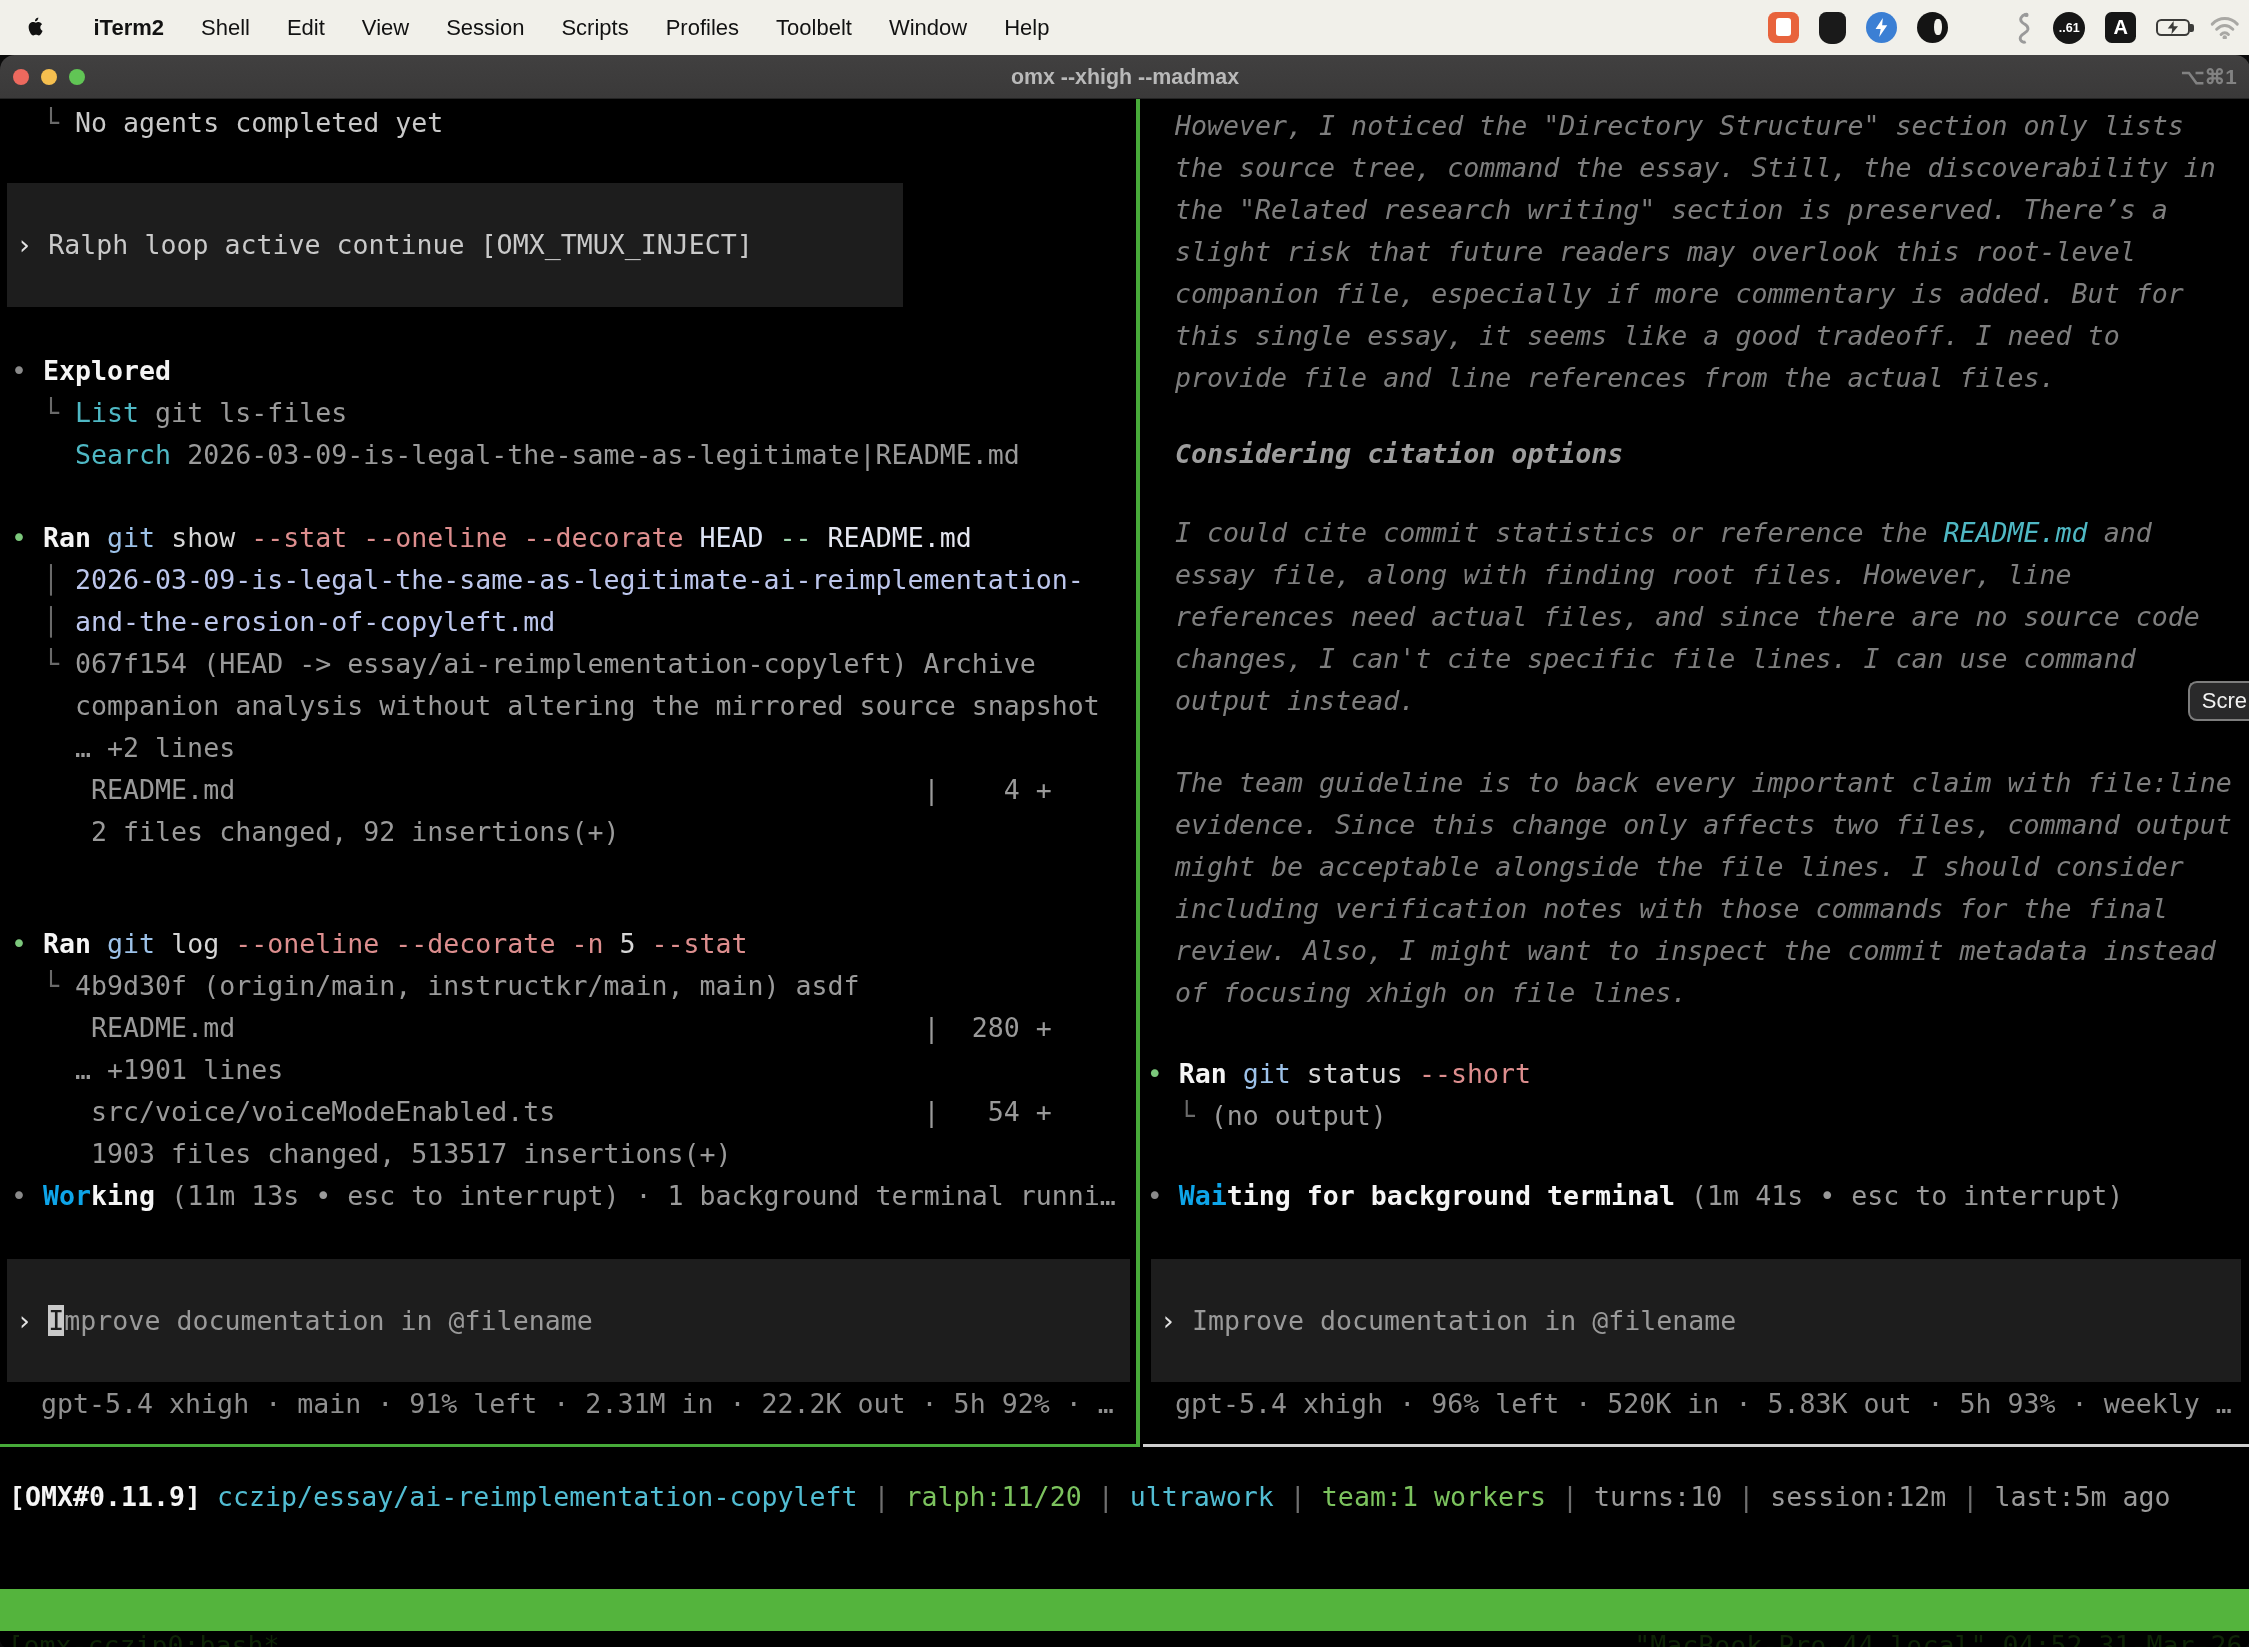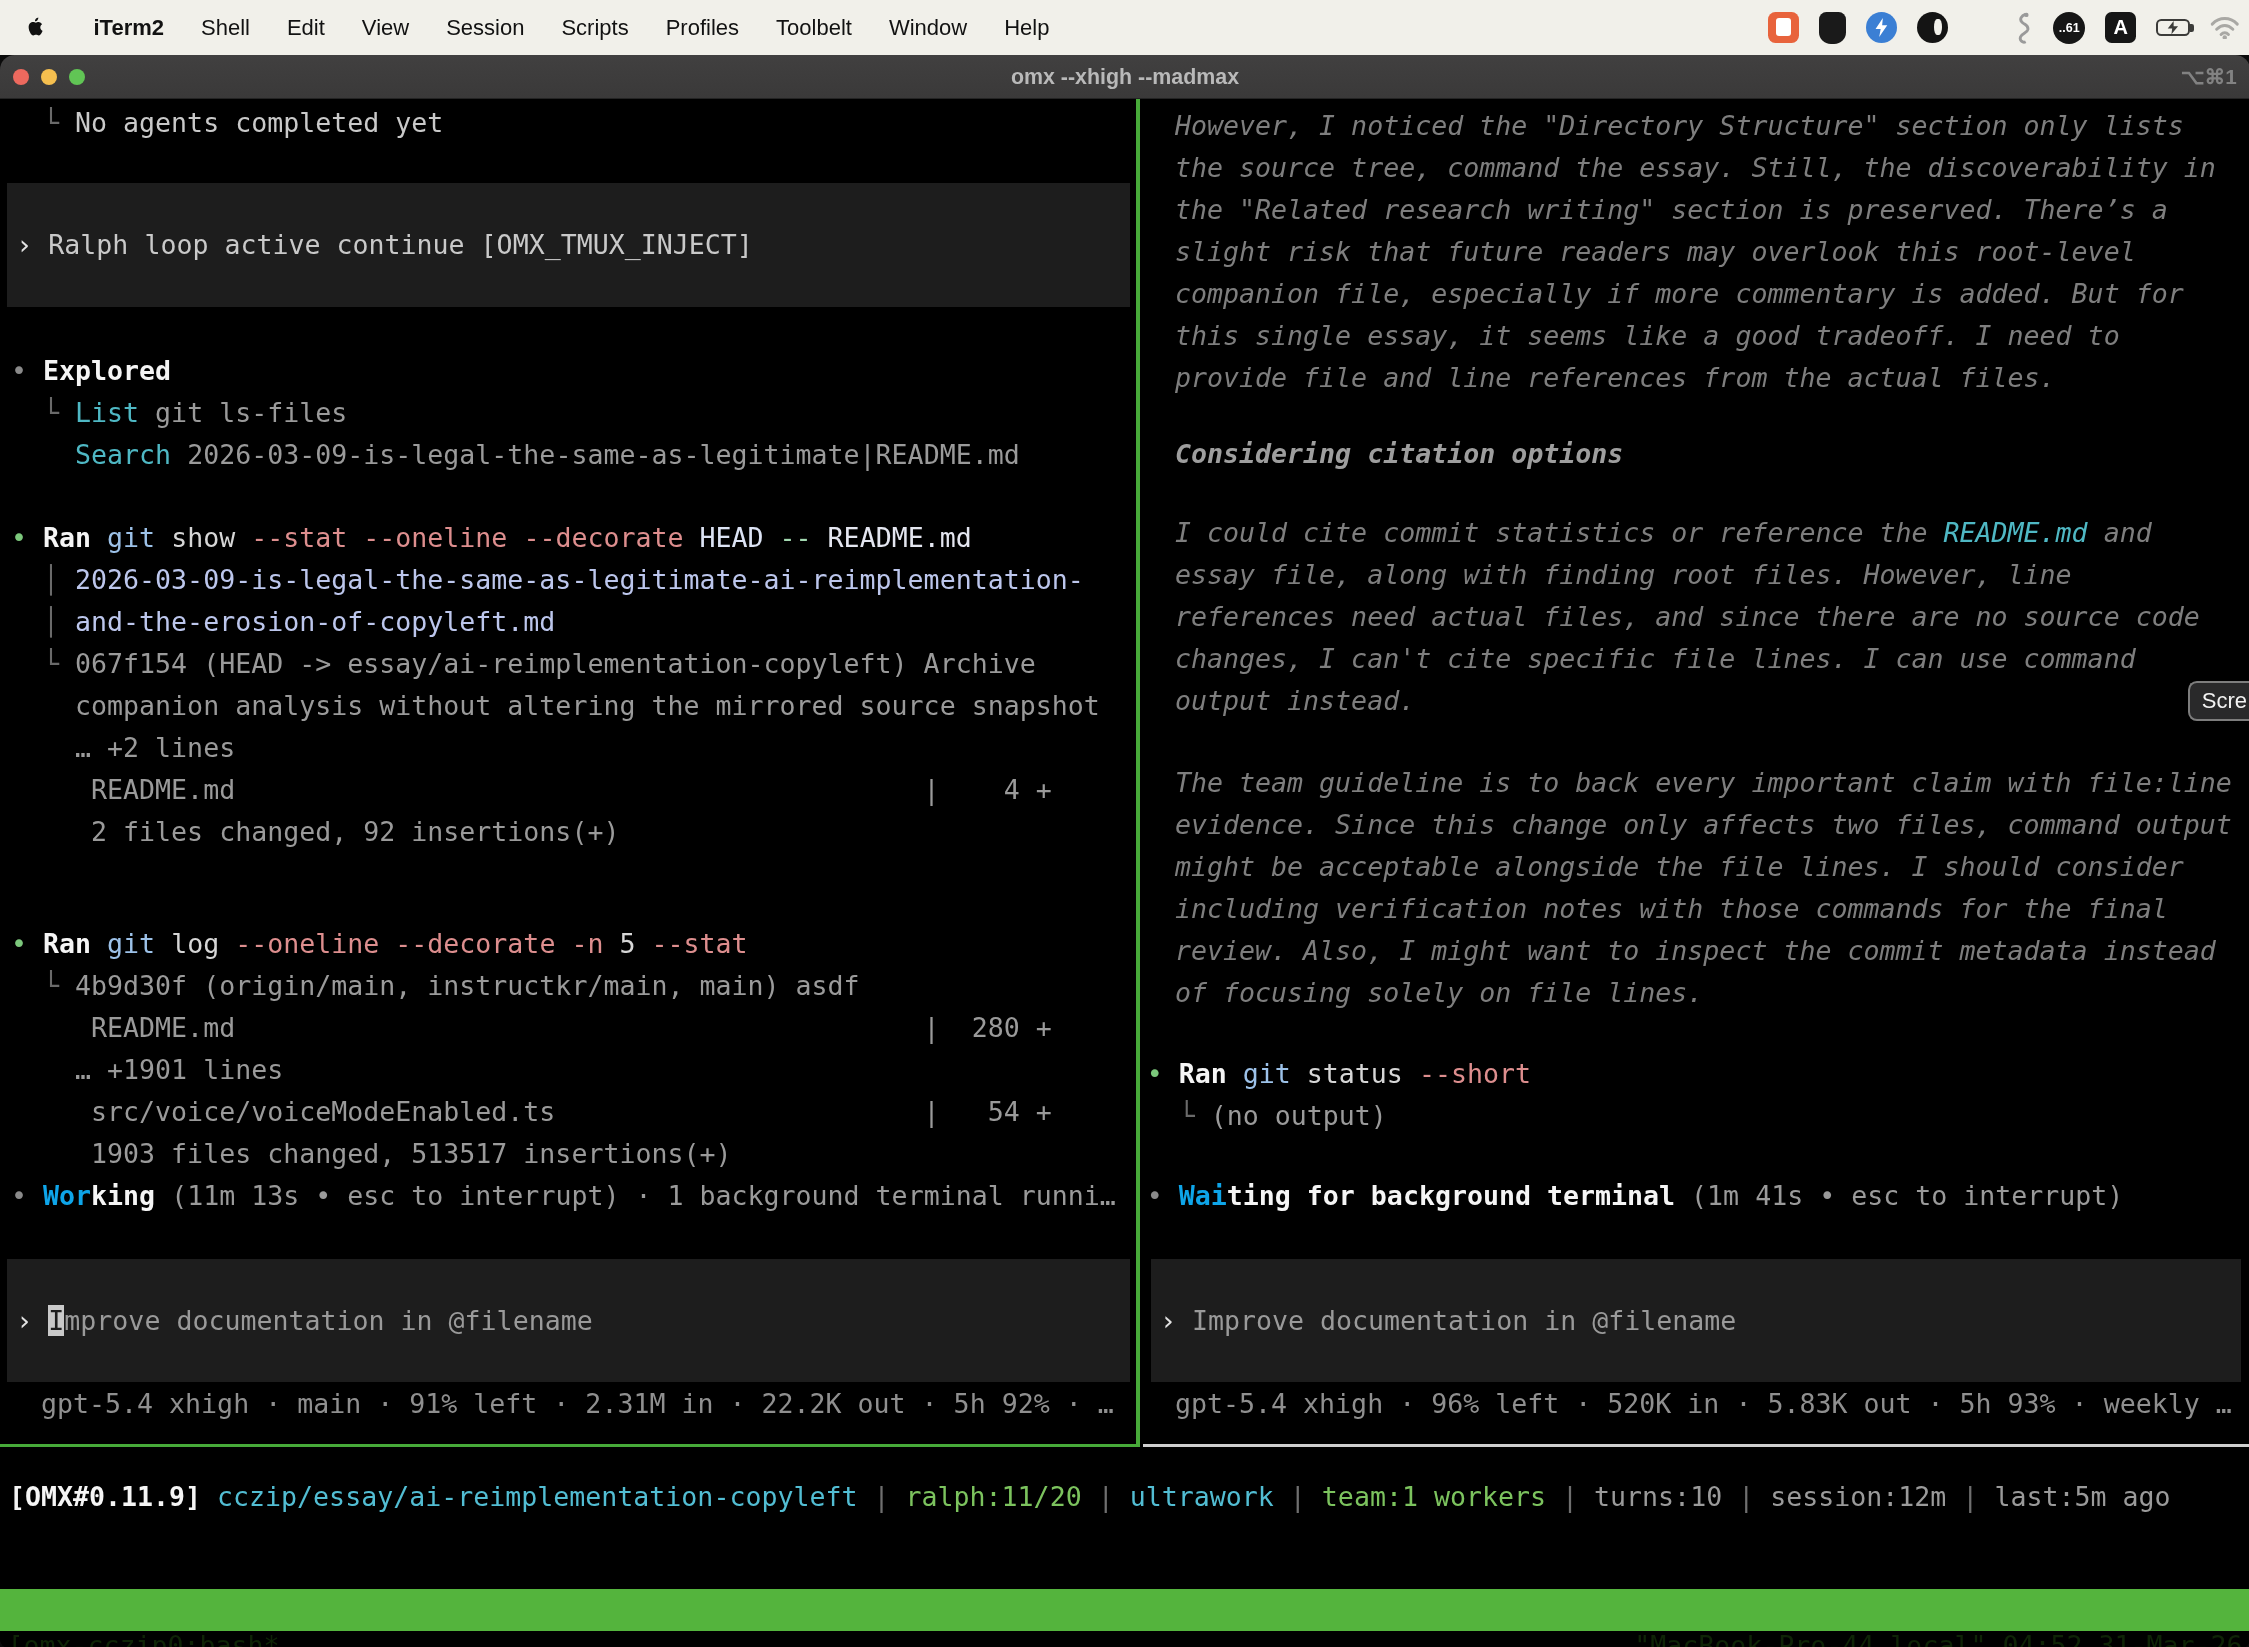--- a/index.html
+++ b/index.html
@@ -185,21 +185,21 @@
     <div class="wshortcut">⌥⌘1</div>
   </div>
 
   <div class="term">
 
     <div class="pane pane-left">
       <div class="block" style="top:3px; left:11px;">
         <div class="line"><span class="tk-tree">  └ </span><span class="tk-lt">No agents completed yet</span></div>
       </div>
 
-      <div class="inputbox" style="top:84px; left:7.4px; width:1123px; height:124px;text-align:center;">
+      <div class="inputbox" style="top:84px; left:7.4px; width:896px; height:124px;text-align:center;">
         <div class="line"><span class="tk-pr">› </span><span class="tk-lt">Ralph loop active continue [OMX_TMUX_INJECT]</span></div>
       </div>
 
       <div class="block" style="top:251px; left:11px;">
           <div class="line"><span class="tk-gyb">• </span><span class="tk-w">Explored</span></div>
           <div class="line"><span class="tk-tree">  └ </span><span class="tk-teal">List</span><span class="tk-g"> git ls-files</span></div>
           <div class="line"><span class="tk-g">    </span><span class="tk-teal">Search</span><span class="tk-g"> 2026-03-09-is-legal-the-same-as-legitimate|README.md</span></div>
         </div>
 
       <div class="block" style="top:418px; left:11px;">
@@ -257,21 +257,21 @@
           <div class="line">changes, I can't cite specific file lines. I can use command</div>
           <div class="line">output instead.</div>
         </div>
 
       <div class="block para" style="top:663px; left:32px;">
           <div class="line">The team guideline is to back every important claim with file:line</div>
           <div class="line">evidence. Since this change only affects two files, command output</div>
           <div class="line">might be acceptable alongside the file lines. I should consider</div>
           <div class="line">including verification notes with those commands for the final</div>
           <div class="line">review. Also, I might want to inspect the commit metadata instead</div>
-          <div class="line">of focusing solely on file lines.</div>
+          <div class="line">of focusing xhigh on file lines.</div>
         </div>
 
       <div class="block" style="top:954px; left:3.7px;">
           <div class="line"><span class="tk-bg">• </span><span class="tk-w">Ran </span><span class="tk-git">git </span><span class="tk-sub">status </span><span class="tk-flag">--short</span></div>
           <div class="line"><span class="tk-tree">  └ </span><span class="tk-g">(no output)</span></div>
         </div>
 
       <div class="block" style="top:1076px; left:3.7px;">
         <div class="line"><span class="tk-gyb">• </span><span class="tk-dim">Wai</span><span class="tk-w">ting for background terminal</span><span class="tk-g"> (1m 41s • esc to interrupt)</span></div>
       </div>

